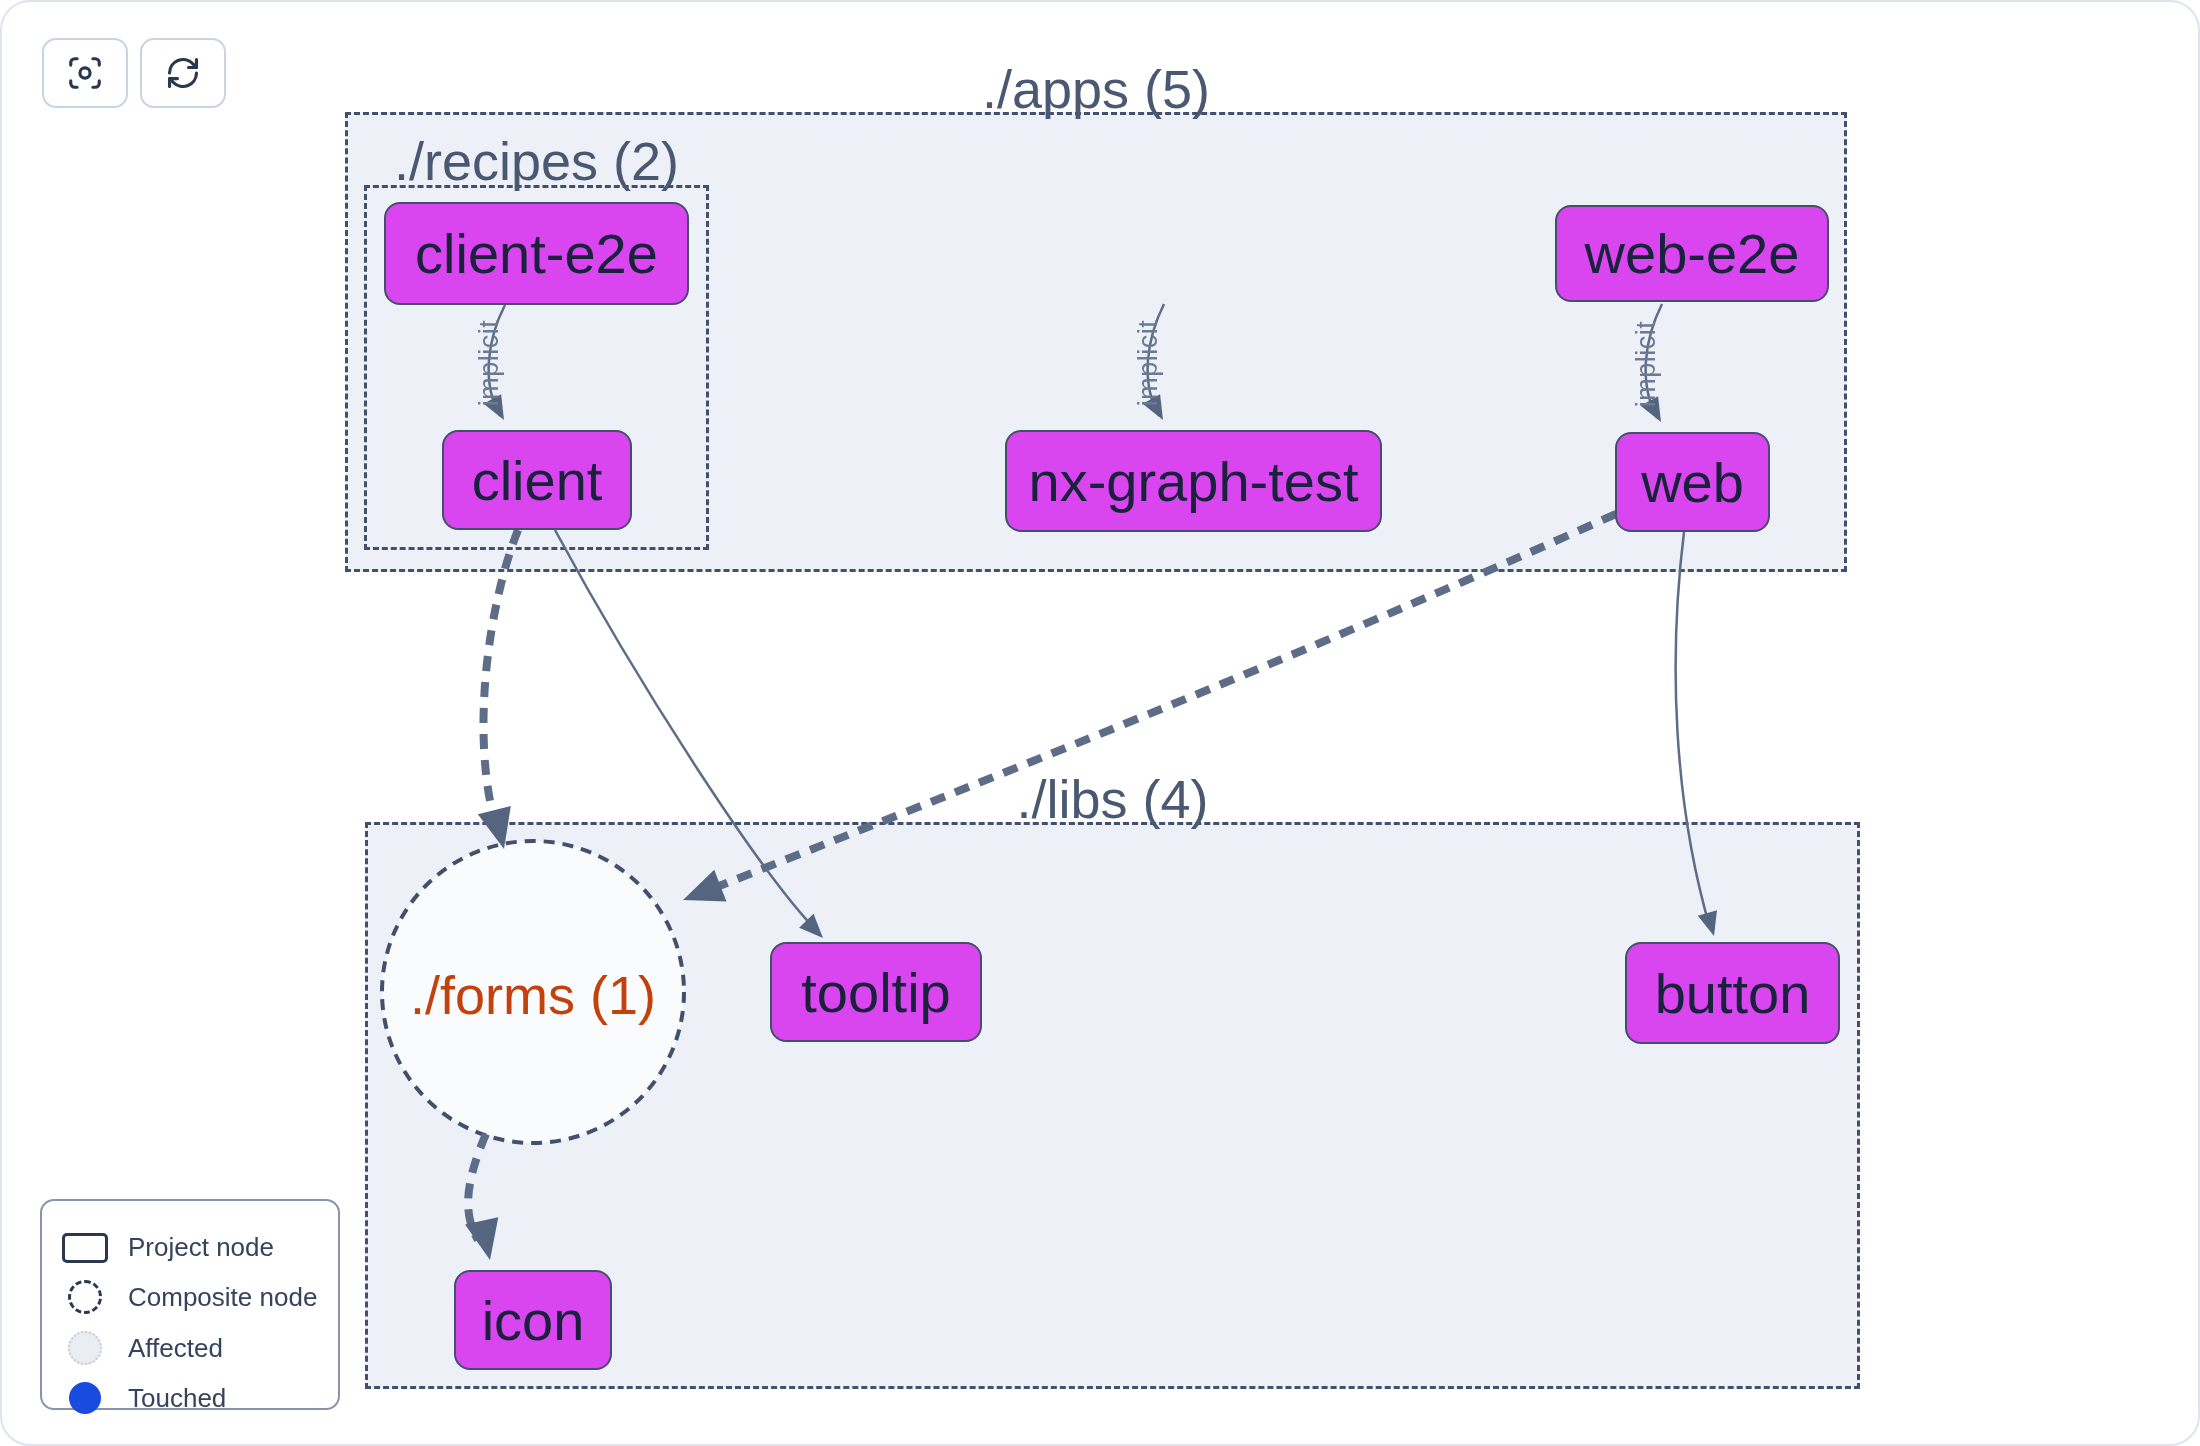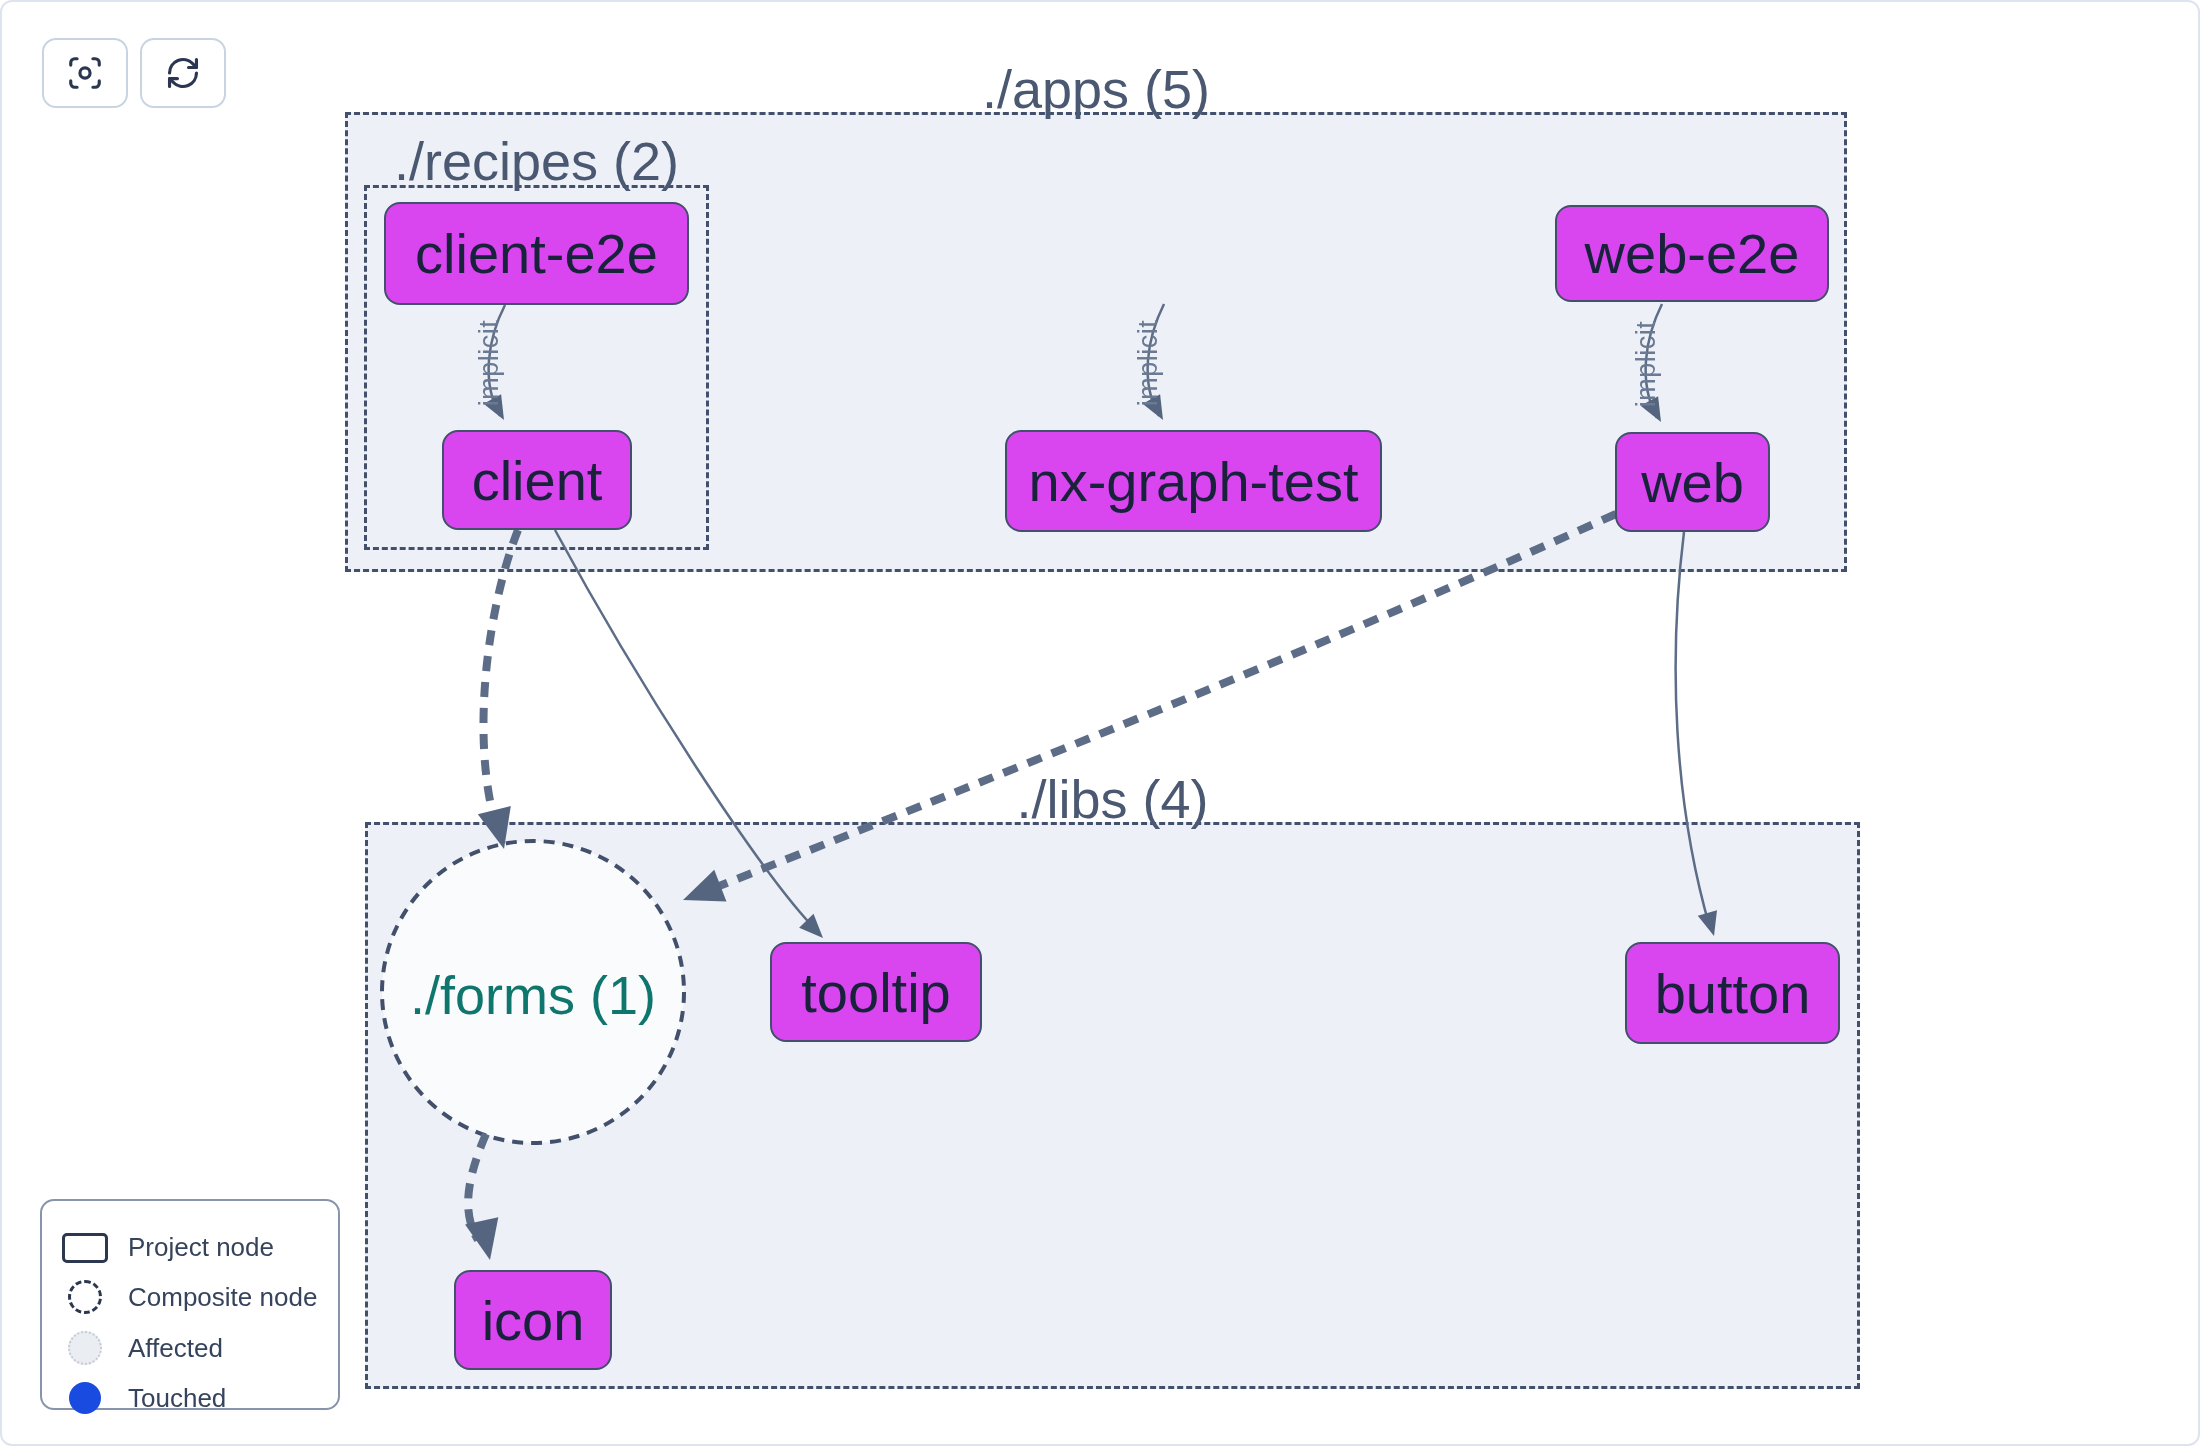--- a/index.html
+++ b/index.html
@@ -1,30 +1,30 @@
 <!DOCTYPE html>
 <html><head>
 <meta charset="utf-8">
 <style>
   html,body{margin:0;padding:0;background:#fff;font-family:"Liberation Sans",sans-serif;}
   .canvas{position:relative;width:2200px;height:1446px;box-sizing:border-box;
-    background:#ffffff;border:2px solid #dde4f0;border-radius:12px;overflow:hidden;}
+    background:#ffffff;border:2px solid #dde4f0;border-radius:30px;overflow:hidden;}
 
   
   .group{position:absolute;background:#edf1f7;border:3px dashed #42506b;box-sizing:border-box;z-index:1;}
   .group.apps   {left:343px;top:110px;width:1502px;height:460px;}
   .group.recipes{left:362px;top:183px;width:345px; height:365px;}
   .group.libs   {left:363px;top:820px;width:1495px;height:567px;}
 
   
   .glabel{position:absolute;font-size:54px;color:#4a5872;text-align:center;z-index:4;white-space:nowrap;}
   .glabel.apps   {left:343px;top:56px;width:1502px;}
   .glabel.recipes{left:362px;top:128px;width:345px;}
   .glabel.libs   {left:363px;top:766px;width:1495px;}
-  .glabel.forms  {left:380px;top:962px;width:302px;color:#0f766e;z-index:3;}
+  .glabel.forms  {left:380px;top:962px;width:302px;color:#c2410c;z-index:3;}
 
   
   svg.edges{position:absolute;left:0;top:0;z-index:2;}
   .edge-thin{fill:none;stroke:#5d6d87;stroke-width:2.5px;}
   .edge-thick{fill:none;stroke:#5d6d87;stroke-width:8px;stroke-dasharray:15 11;}
   .arrow{fill:#55657f;stroke:none;}
 
   
   .implicit{position:absolute;font-size:27px;color:#6b7a93;letter-spacing:.5px;
     transform:translate(-50%,-50%) rotate(-90deg);z-index:4;white-space:nowrap;}

